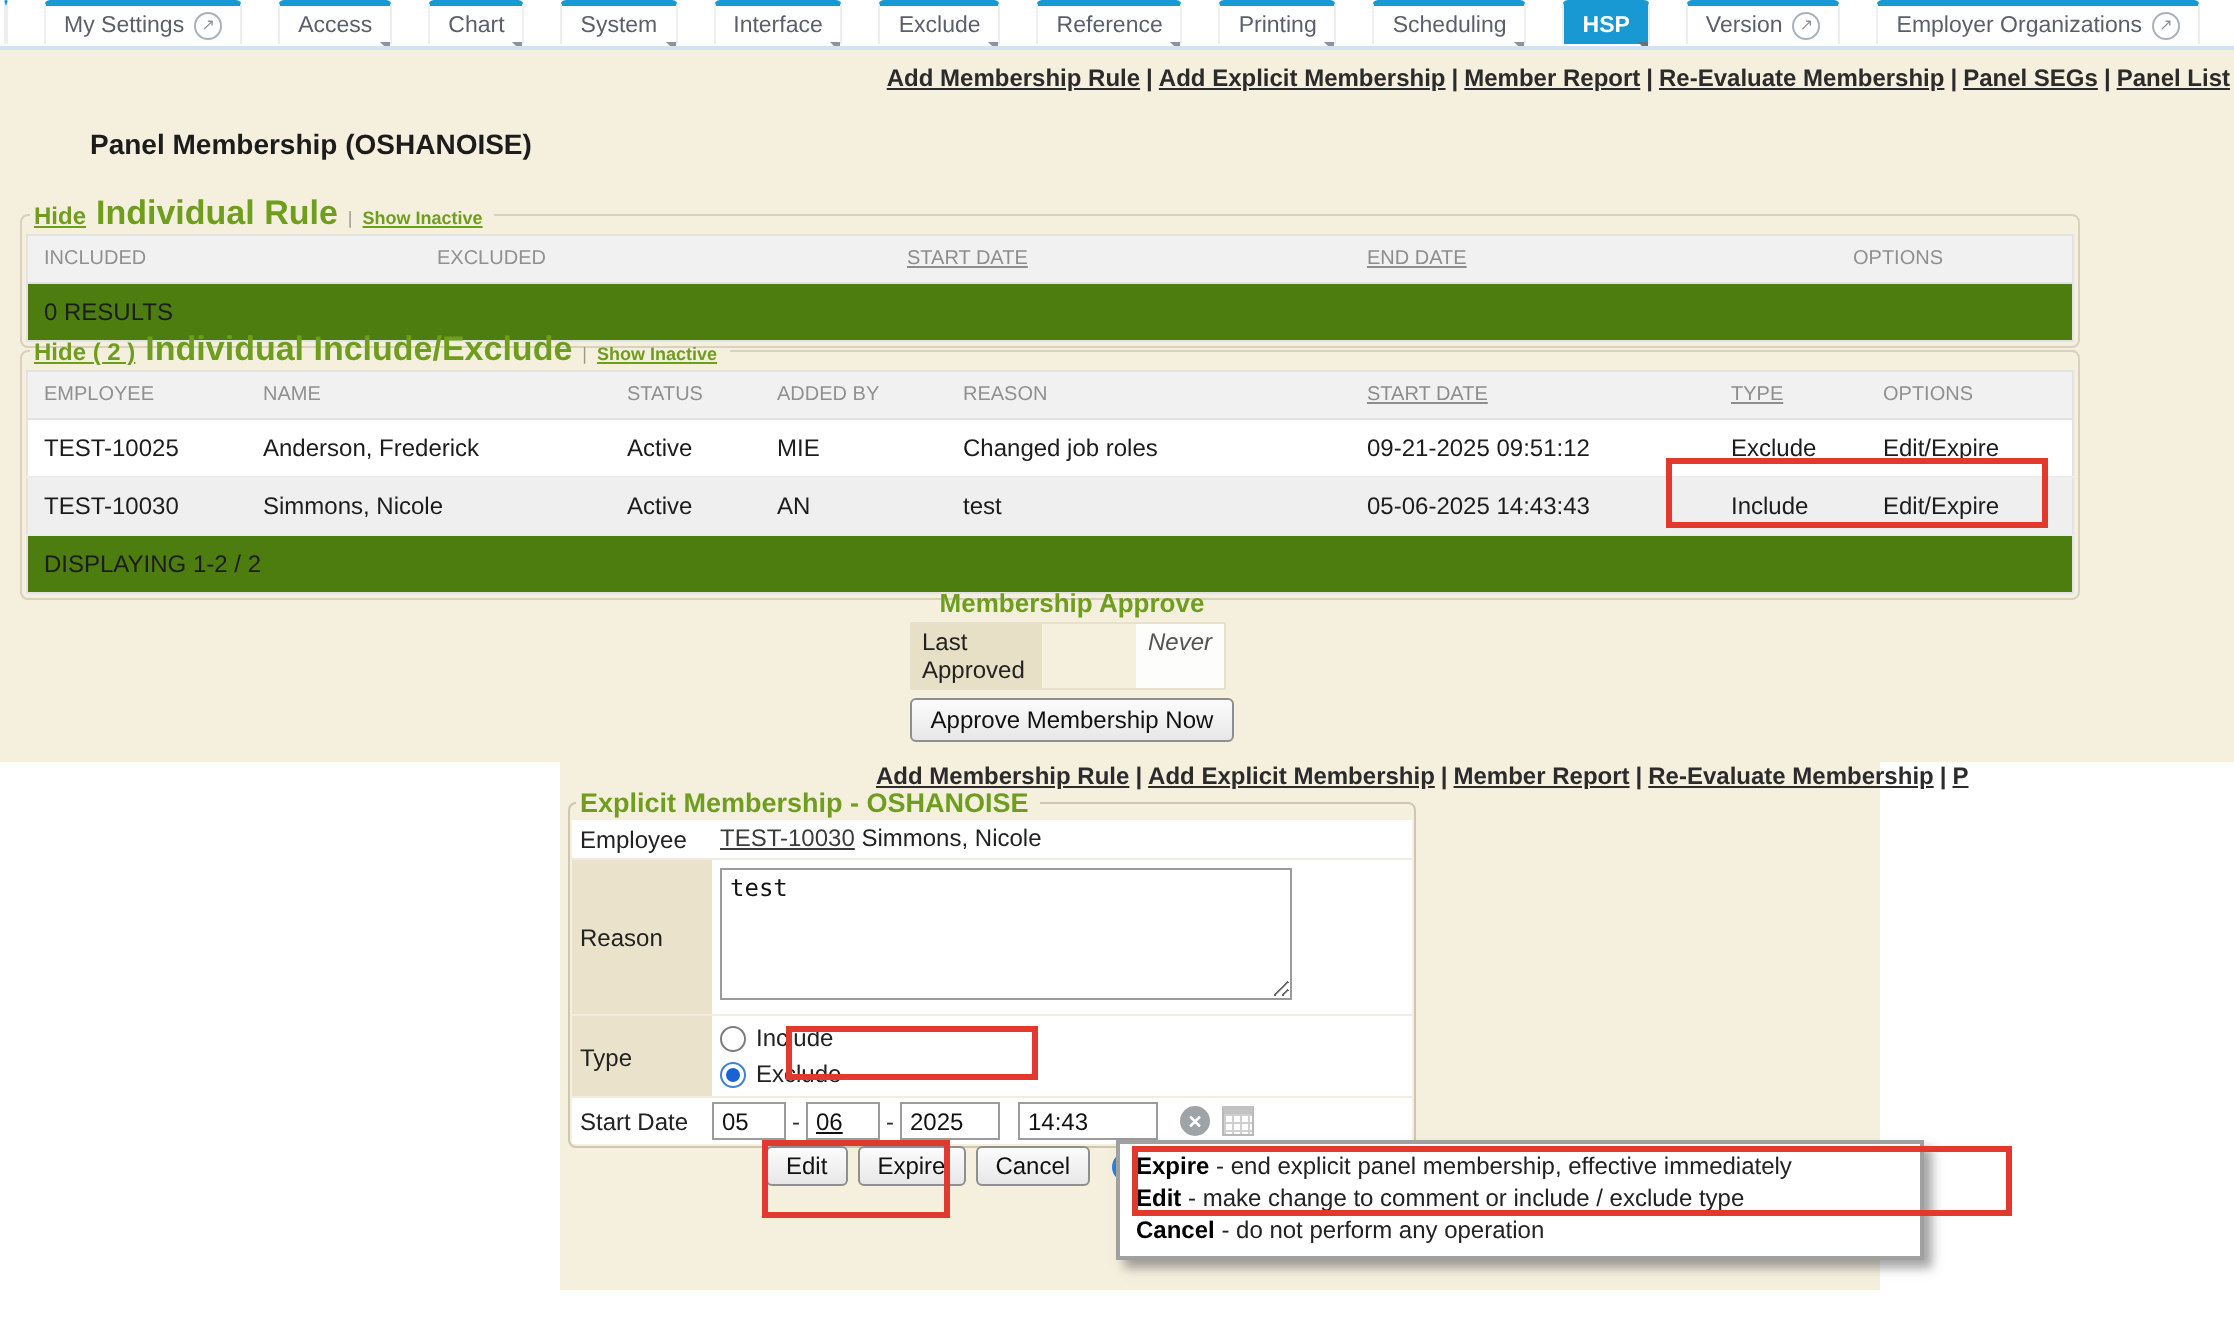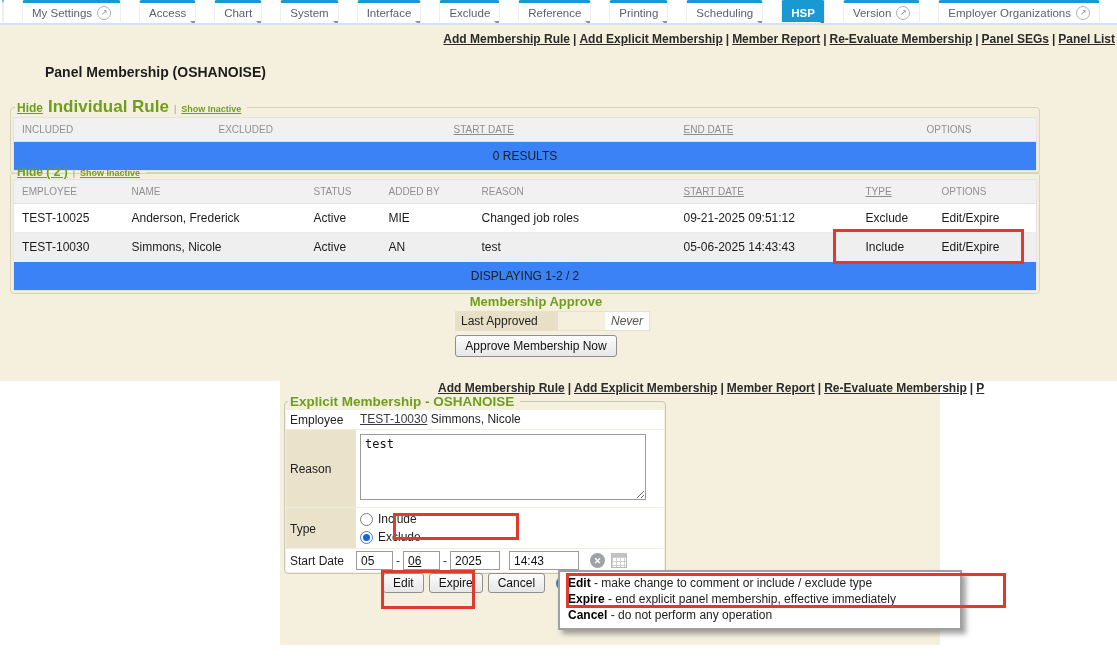--- a/index.html
+++ b/index.html
@@ -44,45 +44,45 @@
   .show-inactive { color:#6f9e1f; font-size:9px; font-weight:bold; text-decoration:underline; cursor:pointer; }
 
   table.grid { width:100%; border-collapse:collapse; table-layout:fixed; background:#fff;
                border:1px solid #e3e3e3; }
   table.grid th { background:#f1f1f1; color:#909090; font-weight:normal; font-size:10px;
                   text-align:left; padding:6px 8px; border-bottom:1px solid #e2e2e2; }
   table.grid th a { color:#8d8d8d; text-decoration:underline; cursor:pointer; }
   table.grid td { font-size:12px; color:#1c1c1c; padding:7px 8px; }
   tr.row-line td { border-top:1px solid #ececec; }
   tr.selected td { background:#efefef; }
-  td.centerinfo { text-align:center; font-size:10px; color:#333; background:#3b82f6; padding:4px;margin-left:39px; }
+  td.centerinfo { font-size:10px; color:#333; background:#4d7c0f; padding:4px;margin-left:39px; }
 
   .fs-rule { top:72px; }
   .fs-ind  { top:140px; }
 
   
   .approval { position:absolute; top:269px; left:455px; width:170px; }
   .approval-title { color:#6f9e1f; font-weight:bold; font-size:13px; text-align:center; width:162px; }
-  .approval-row { display:flex; width:195px; margin-top:2px; border:1px solid #e7e0cb; }
+  .approval-row { display:flex; width:158px; margin-top:2px; border:1px solid #e7e0cb; }
   .approval-label { background:#e7dfc6; font-size:12px; color:#222; padding:2px 5px; width:104px; }
   .approval-value { background:#fdfdfb; font-size:12px; color:#555; font-style:italic;
                     padding:2px 6px; flex:1;margin-left:47px; }
   .btn { border:1px solid #8f8f8f; border-radius:3px; background:linear-gradient(#fcfcfc,#e7e7e7);
          font-size:12px; color:#111; padding:2px 9px; cursor:pointer;
          font-family:"Liberation Sans", sans-serif; }
   .approve-btn { margin-top:4px; width:162px; padding:3px 4px; }
 
   
   .dialog { position:absolute; top:378px; left:280px; width:660px; height:267px; background:#f5efde; }
   .dialog-actions { position:absolute; top:3px; left:158px; font-size:12px; font-weight:bold;
                     color:#2b2b2b; white-space:nowrap; }
   .dialog-actions a { color:#2b2b2b; text-decoration:underline; cursor:pointer; }
   .dialog-actions .sep { padding:0 3px; }
 
-  fieldset.form-fs { position:absolute; top:16px; left:4px; width:382px; border:1px solid #cdc6b0;
+  fieldset.form-fs { position:absolute; top:16px; left:4px; width:424px; border:1px solid #cdc6b0;
                      border-radius:4px; padding:1px; }
   .form-fs legend { color:#6f9e1f; font-weight:bold; font-size:13.5px; padding:0 6px 0 2px; margin-left:2px; }
   .frow { display:flex; background:#fff; align-items:stretch; }
   .frow + .frow { border-top:1px solid #f0ece0; }
   .flabel { width:70px; flex:0 0 70px; font-size:12px; color:#222; padding:3px 2px 2px 4px; }
   .flabel.tan { background:#eae2ca; }
   .fvalue { flex:1; font-size:12px; color:#222; padding:2px 4px; }
   .emp-link { color:#3b3b3b; text-decoration:underline; cursor:pointer; }
   textarea.reason { width:286px; height:66px; resize:both; border:1px solid #9b9b9b;
                     font-family:"DejaVu Sans Mono", monospace; font-size:12px; color:#111;
@@ -215,20 +215,21 @@
         <tr>
               <td class="centerinfo" colspan="5">0 RESULTS</td>
             </tr>
       </tbody>
         </table>
     </fieldset>
 
     <fieldset class="section fs-ind">
       <legend class="sec-legend">
         <a class="hide-link">Hide ( 2 )</a>
+        <span class="sec-title">Individual Include/Exclude</span>
         <span class="pipe-sm">|</span>
         <a class="show-inactive">Show Inactive</a>
       </legend>
       <table class="grid">
         <colgroup>
             <col style="width:110px">
             <col style="width:182px">
             <col style="width:75px">
             <col style="width:93px">
             <col style="width:202px">
@@ -338,22 +339,22 @@
     </fieldset>
 
     <div class="btn-row">
       <button class="btn">Edit</button>
       <button class="btn">Expire</button>
       <button class="btn">Cancel</button>
       <span class="help-ico">?</span>
     </div>
 
     <div class="tooltip">
+      <div><b>Expire</b><span> - end explicit panel membership, effective immediately</span></div>
       <div><b>Edit</b><span> - make change to comment or include / exclude type</span></div>
-      <div><b>Expire</b><span> - end explicit panel membership, effective immediately</span></div>
       <div><b>Cancel</b><span> - do not perform any operation</span></div>
     </div>
   </div>
 
   <div class="anno anno1"></div>
   <div class="anno anno2"></div>
   <div class="anno anno3"></div>
   <div class="anno anno4"></div>
 
 </div>

